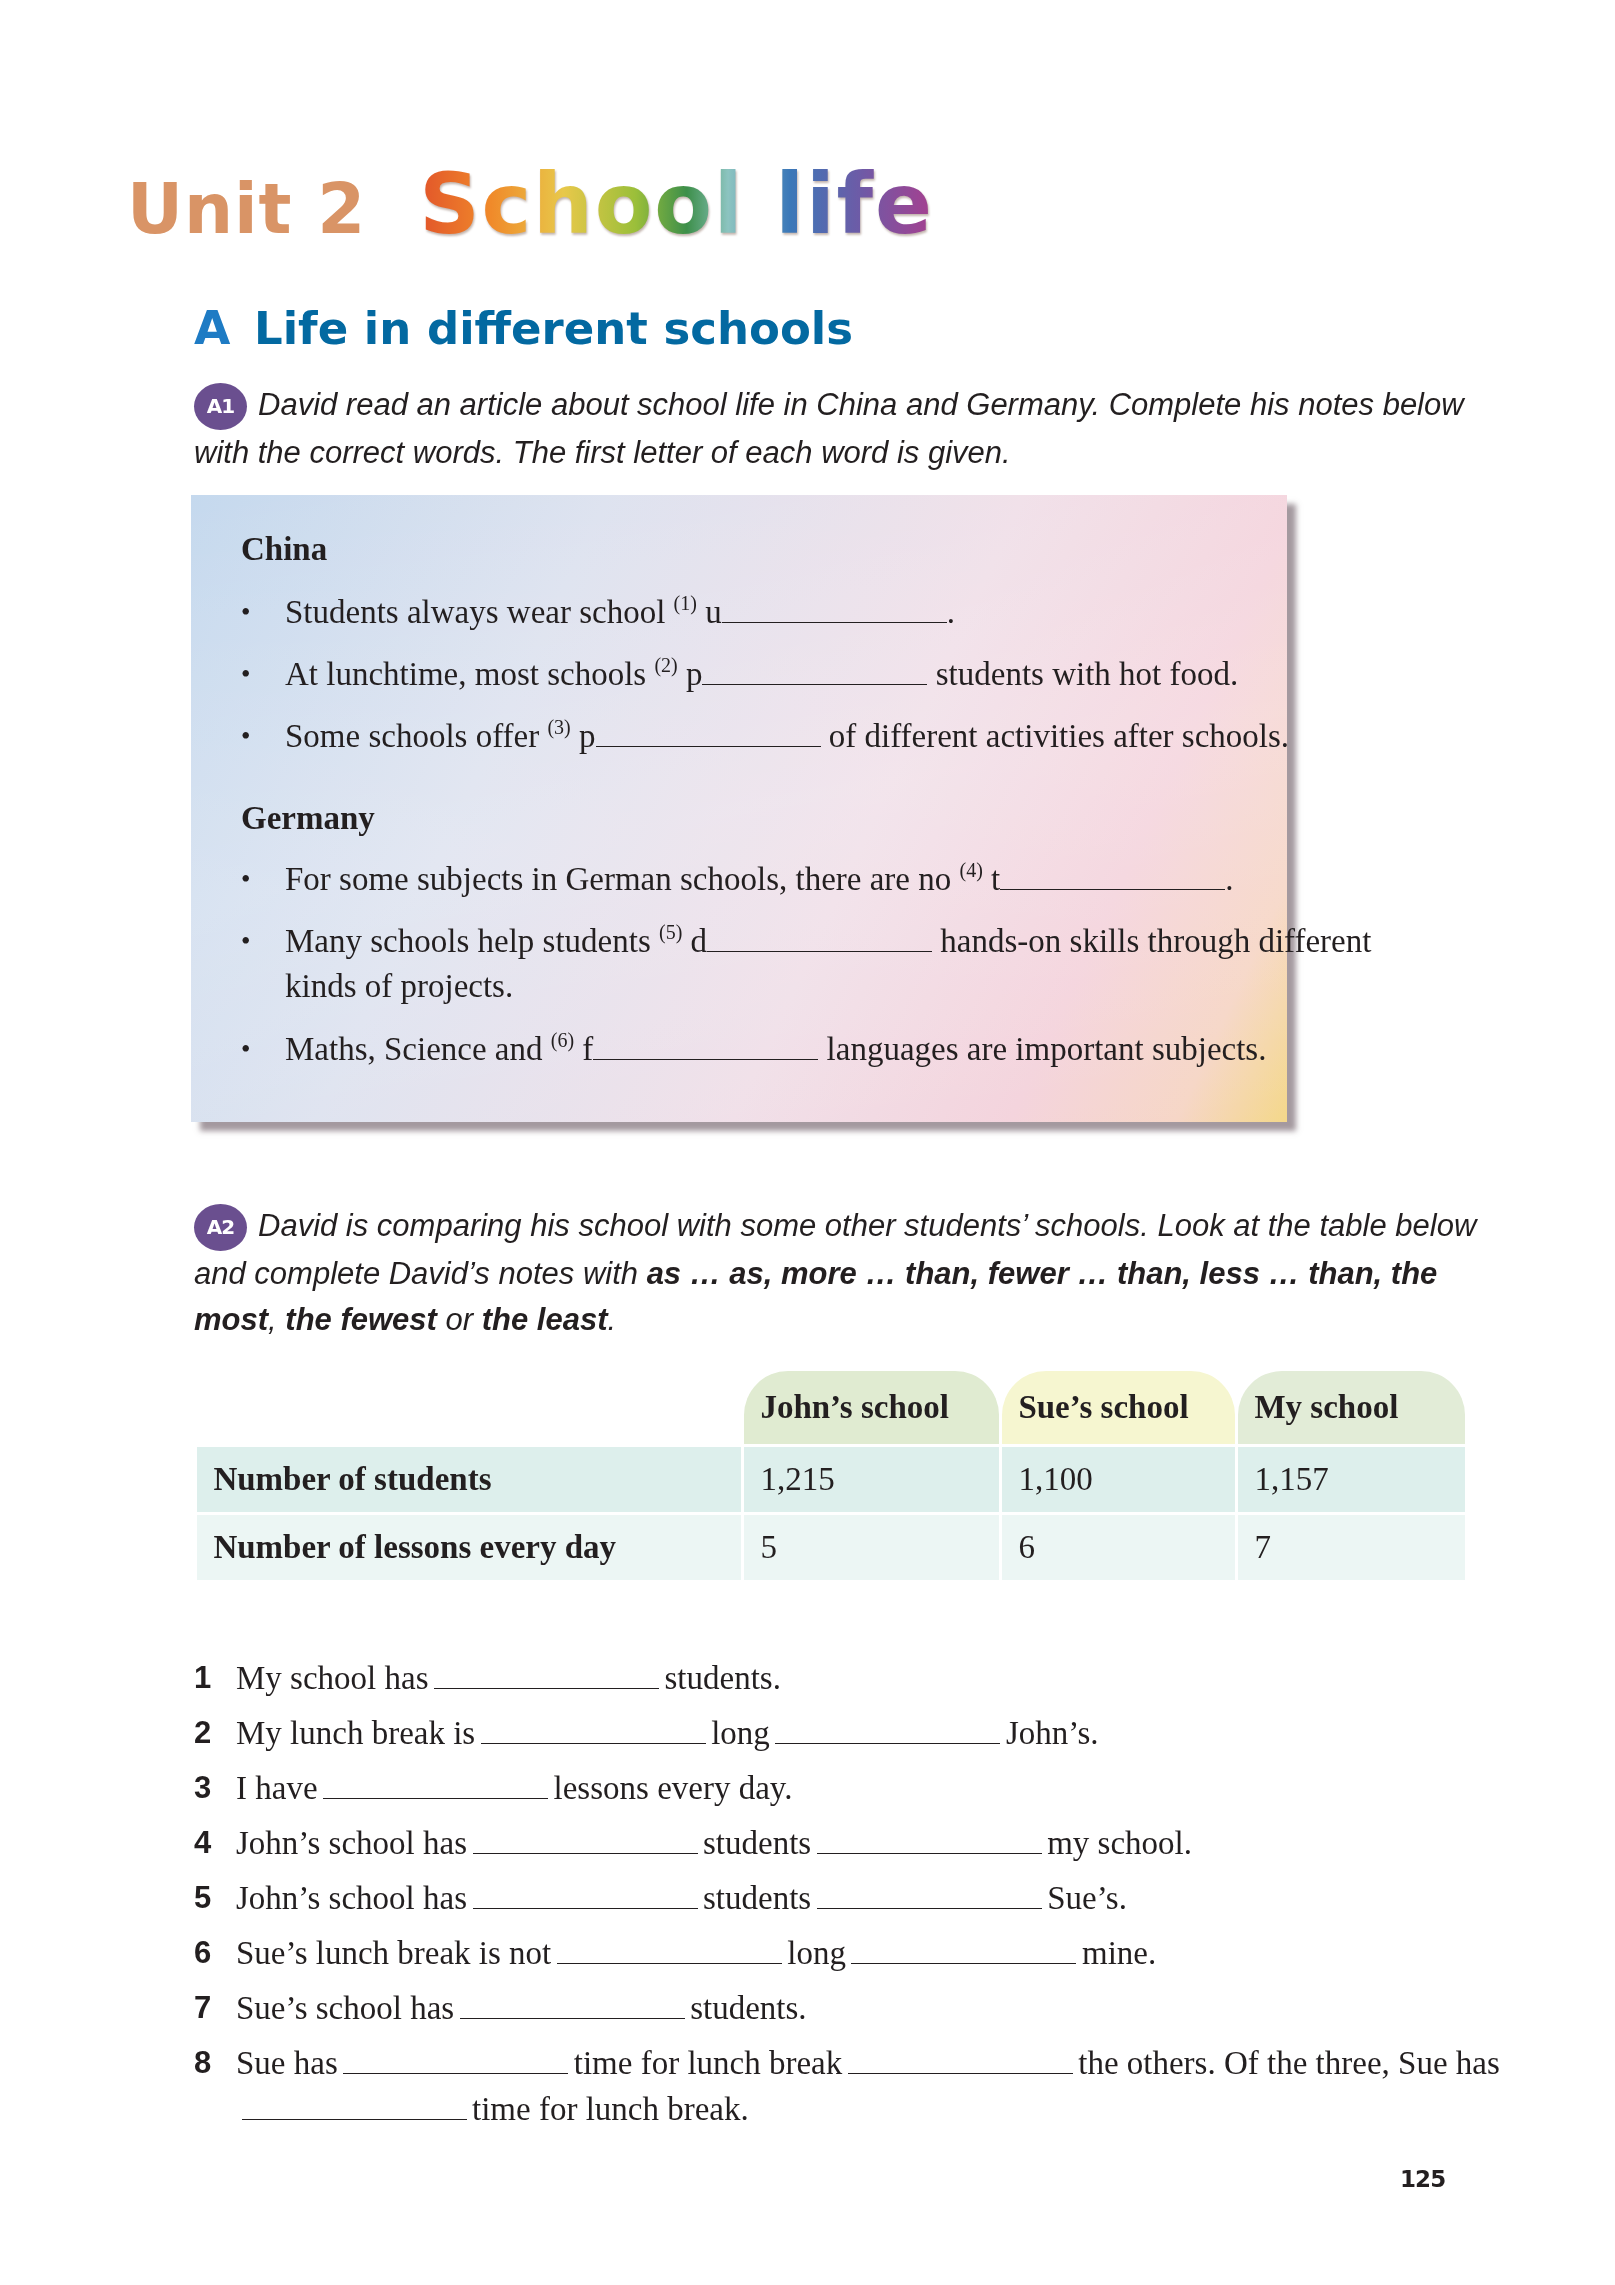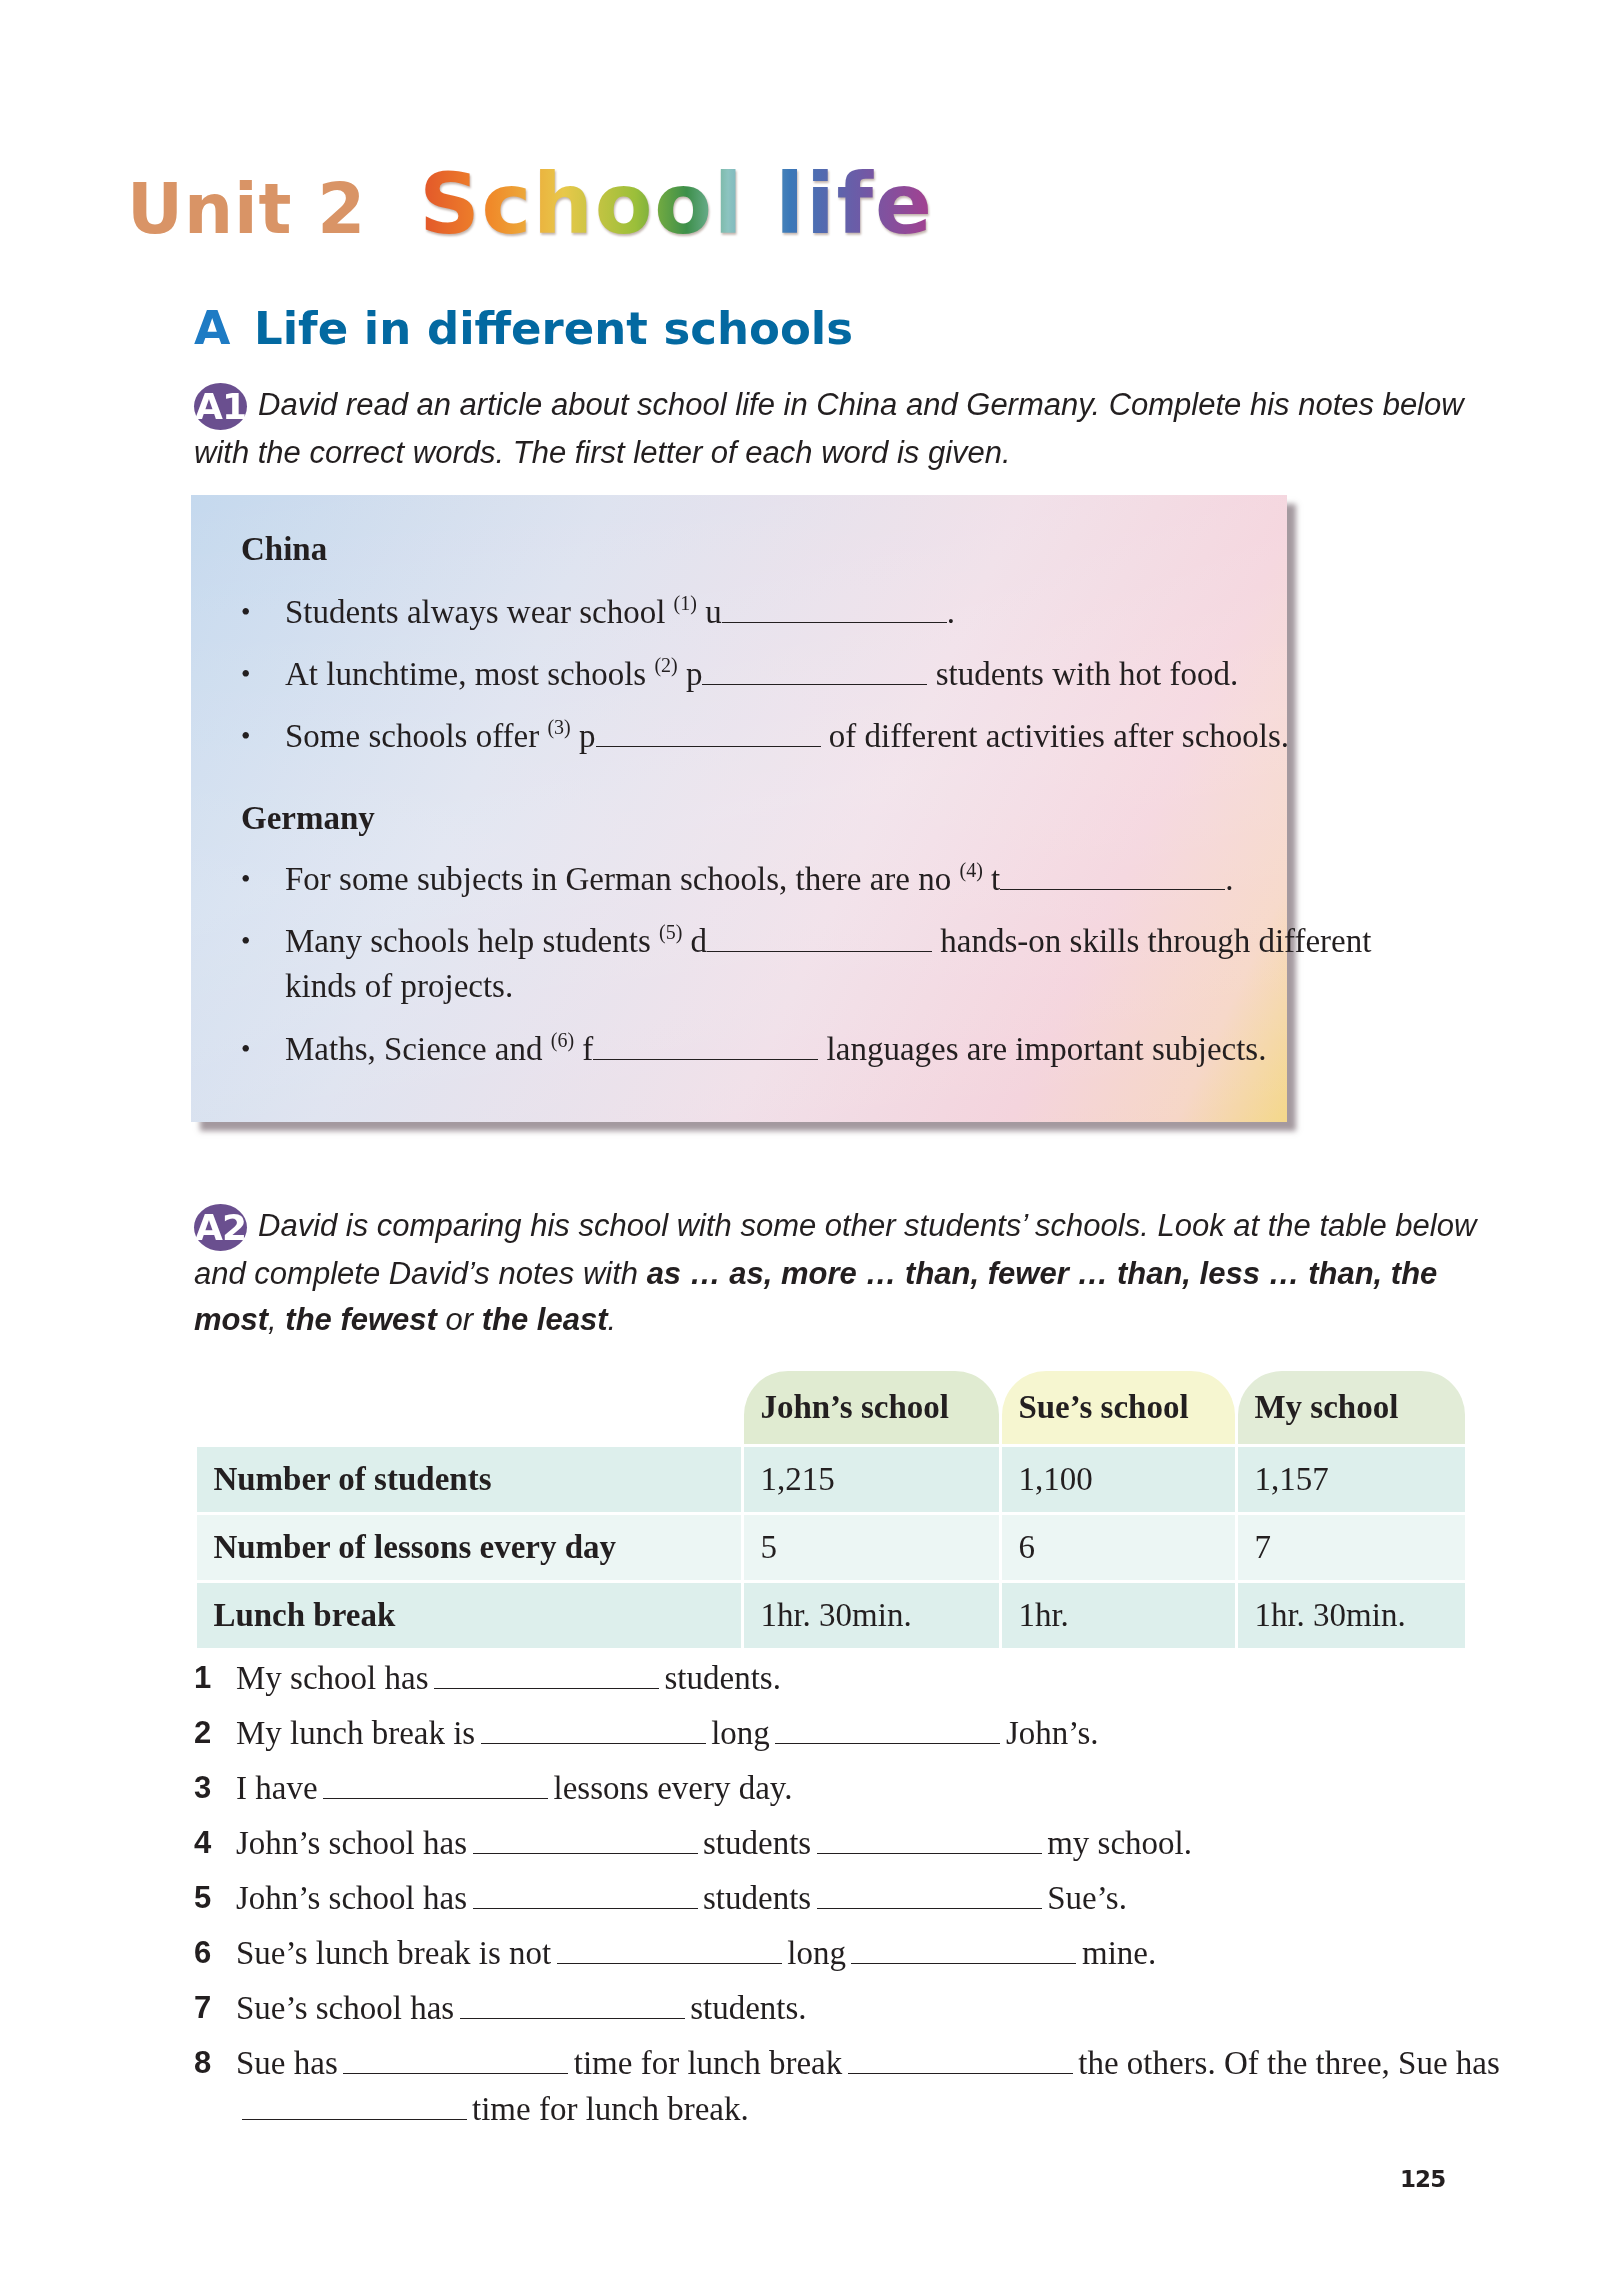--- a/index.html
+++ b/index.html
@@ -11,21 +11,21 @@
   .unit-name { margin-left: 53px; font-family: "DejaVu Sans", sans-serif; font-weight: bold; font-size: 84px; letter-spacing: 1.8px;
     background: linear-gradient(90deg, #e2552a 0%, #f08a2a 14%, #e8c84a 28%, #9bbf3a 42%, #3d8f4a 52%, #8cc4c0 60%, #3b78b8 72%, #6f5aa6 86%, #a63f8f 100%);
     -webkit-background-clip: text; background-clip: text; color: transparent;
     text-shadow: none; filter: drop-shadow(1.8px 2.7px 0.9px rgba(80,40,20,0.35)); }
 
   .section-head { position: absolute; left: 194px; top: 300px; display: flex; align-items: baseline; }
   .section-letter { font-family: "DejaVu Sans", sans-serif; font-weight: bold; font-size: 47px; color: #1e7bc4; }
   .section-title { margin-left: 23.6px; font-family: "DejaVu Sans", sans-serif; font-weight: bold; font-size: 45px; color: #0369a1; }
 
   .instr { position: absolute; left: 194px; width: 1291px; font-family: "Liberation Sans", sans-serif; font-style: italic; font-size: 31px; line-height: 46px; color: #231f20; }
-  .badge { display: inline-block; width: 53px; height: 47px; border-radius: 50%; background: #6a4f8f; color: #fff; font-style: normal; font-weight: bold; font-size: 36px; line-height: 47px; text-align: center; vertical-align: middle; margin-right: 11px; font-family: "DejaVu Sans", sans-serif; letter-spacing: -0.9px; }
+  .badge { display: inline-block; width: 53px; height: 47px; border-radius: 50%; background: #6a4f8f; color: #fff; font-style: normal; font-weight: bold; font-size: 20px; line-height: 47px; text-align: center; vertical-align: middle; margin-right: 11px; font-family: "DejaVu Sans", sans-serif; letter-spacing: -0.9px; }
   .instr b { font-weight: bold; }
 
   .notes-card { position: absolute; left: 191px; top: 495px; width: 1096px; height: 627px;
     background: linear-gradient(115deg, #c5d9ee 0%, #dde2ef 30%, #f0dfe8 60%, #f4d3dc 80%, #f6d6c6 92%, #f4d88a 100%);
     box-shadow: 9px 9px 5.5px rgba(90,70,80,0.55); }
   .notes-card::before { content: ""; position: absolute; inset: 0;
     background: linear-gradient(170deg, rgba(255,255,255,0) 0%, rgba(255,255,255,0.18) 50%, rgba(255,255,255,0) 100%); }
   .country { position: absolute; left: 50px; font-size: 33px; font-weight: bold; color: #231f20; }
   .bullet { position: absolute; left: 50px; width: 1209px; font-size: 33px; line-height: 45px; display: flex; }
   .bullet .dot { width: 44px; flex: none; font-size: 27px; }
@@ -121,26 +121,20 @@
       <td>1,215</td>
       <td>1,100</td>
       <td>1,157</td>
     </tr>
     <tr class="r2">
       <td class="rowhead">Number of lessons every day</td>
       <td>5</td>
       <td>6</td>
       <td>7</td>
     </tr>
-    <tr class="r3">
-      <td class="rowhead">Lunch break</td>
-      <td>1hr. 30min.</td>
-      <td>1hr.</td>
-      <td>1hr. 30min.</td>
-    </tr>
   </tbody>
 </table>
 
 <div class="q-list">
   <div class="q">
     <span class="num">1</span>
     <span class="txt"><span>My school has</span><span class="gap"></span><span>students.</span></span>
   </div>
   <div class="q">
     <span class="num">2</span>

